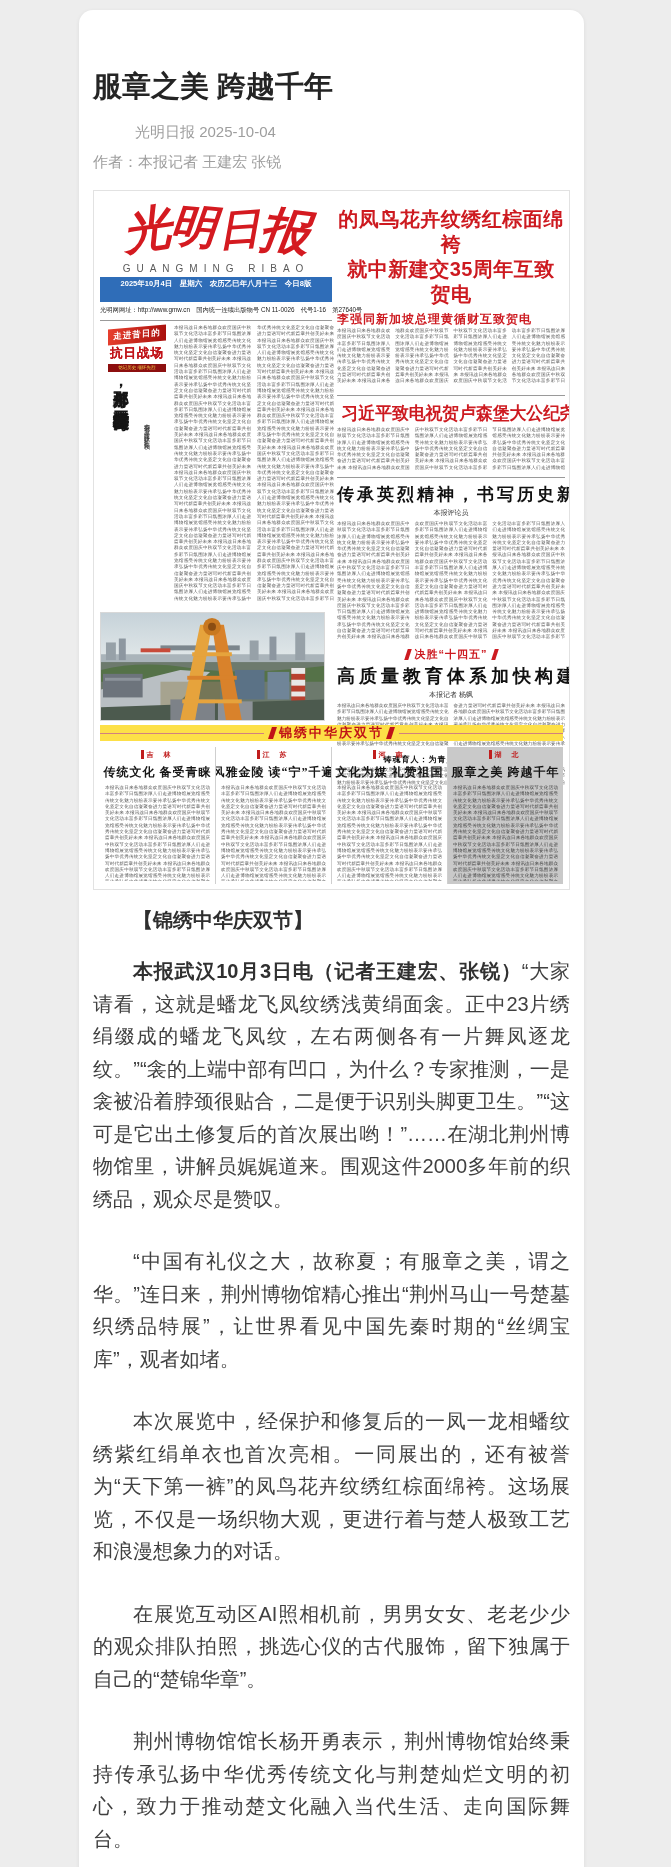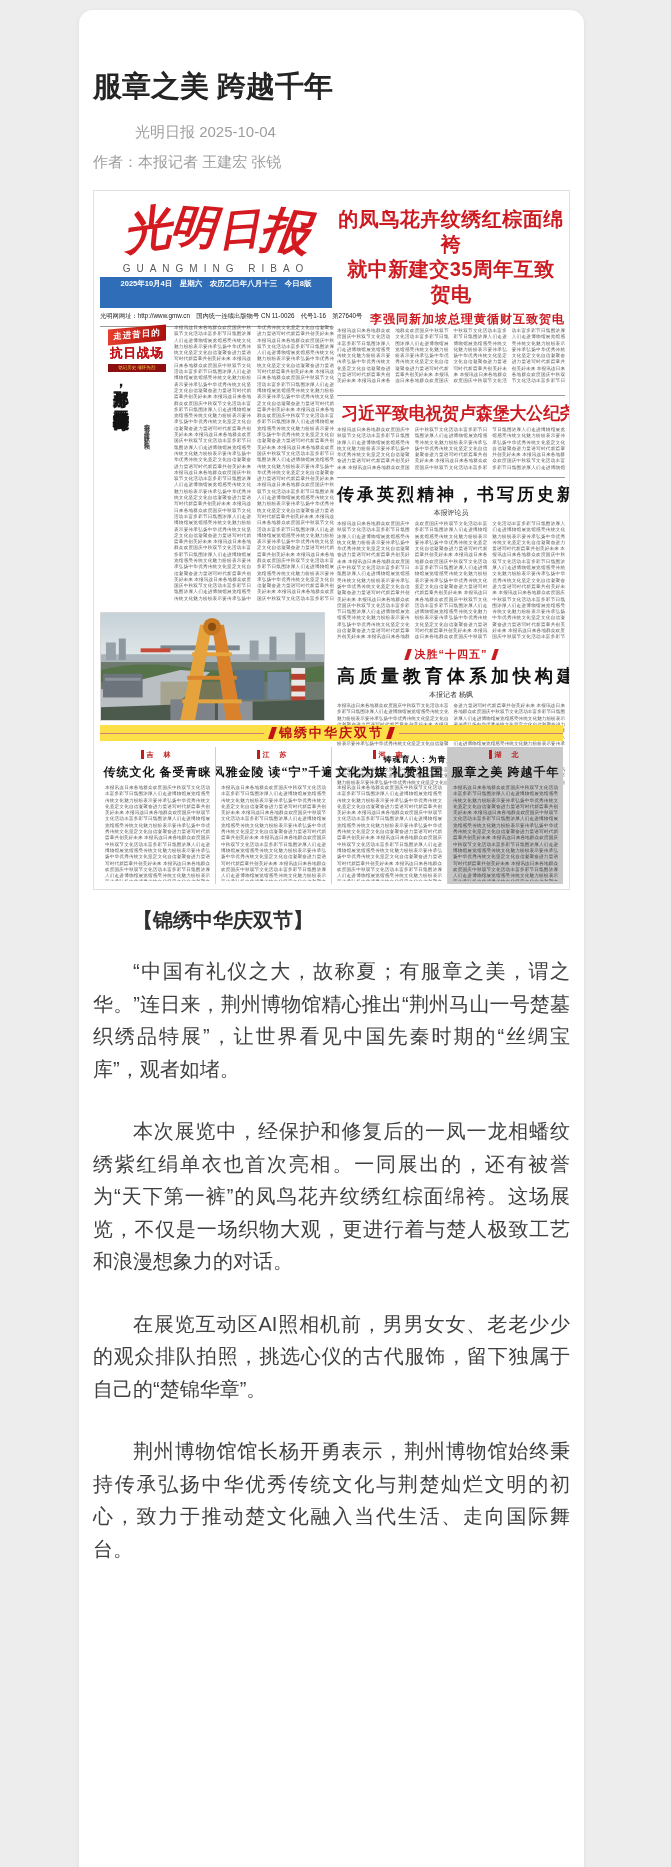--- a/index.html
+++ b/index.html
@@ -29,26 +29,26 @@
   }
   .masthead{position:absolute;left:6px;top:8px;width:232px;border-bottom:1px solid #9a9a9a;padding-bottom:5px;}
   .calli{display:flex;justify-content:center;align-items:center;height:62px;color:#d41a20;
     font-family:"Liberation Serif",serif;font-weight:bold;font-style:italic;font-size:46px;line-height:62px;}
   .calli span{display:inline-block;}
   .calli span:nth-child(1){transform:rotate(-8deg) scale(1.05);}
   .calli span:nth-child(2){transform:rotate(5deg) translateY(-3px);}
   .calli span:nth-child(3){transform:rotate(-4deg) scale(.92);}
   .calli span:nth-child(4){transform:rotate(7deg) translateY(2px) scale(1.08);}
   .pinyin{text-align:center;font-size:10px;letter-spacing:6px;color:#5a5a5a;margin-top:2px;white-space:nowrap;}
-  .datebar{margin-top:3px;background:#2f6db8;color:#fff;font-size:7.5px;height:31px;line-height:13px;text-align:center;white-space:nowrap;font-weight:bold;}
+  .datebar{margin-top:3px;background:#2f6db8;color:#fff;font-size:7.5px;height:25px;line-height:13px;text-align:center;white-space:nowrap;font-weight:bold;}
   .infoline{margin-top:4px;font-size:6.3px;color:#222;text-align:center;white-space:nowrap;}
 
   .right-col{position:absolute;left:243px;top:6px;width:228px;}
   .h1red{color:#cd1a20;font-weight:900;font-size:20px;line-height:25px;text-align:center;margin-top:10px;letter-spacing:.5px;}
-  .h1sub{color:#cd1a20;font-weight:bold;font-size:12px;text-align:right;margin-top:4px;letter-spacing:1px;}
+  .h1sub{color:#cd1a20;font-weight:bold;font-size:12px;text-align:left;margin-top:4px;letter-spacing:1px;}
   .rdiv{border-top:1px solid #9a9a9a;margin:5px 0;}
   .h2red{color:#cd1a20;font-weight:900;font-size:17.5px;text-align:center;white-space:nowrap;transform:scaleX(.96);letter-spacing:0;margin:2px 0;}
   .h3blk{font-family:"Liberation Serif",serif;color:#101010;font-weight:bold;font-size:17px;text-align:center;letter-spacing:3px;margin:4px 0 1px;white-space:nowrap;}
   .byline{font-size:7px;color:#333;text-align:center;margin:2px 0 3px;}
   .badge14{display:flex;justify-content:center;align-items:center;gap:5px;margin:4px 0 1px;}
   .badge14 .txt{color:#cd1a20;font-weight:900;font-size:11px;letter-spacing:1px;}
   .slash{display:inline-block;width:4px;height:11px;background:#cd1a20;transform:skewX(-18deg);}
   .h4ser{font-family:"Liberation Serif",serif;font-weight:bold;color:#101010;font-size:18px;letter-spacing:4px;text-align:right;margin:2px 0;white-space:nowrap;}
   .subbold{font-size:8px;font-weight:bold;color:#111;text-align:center;margin:3px 0 2px;letter-spacing:1px;}
 
@@ -227,19 +227,20 @@
       <div class="pcol hl">
         <div class="region">湖 北</div>
         <div class="ctitle">服章之美 跨越千年</div>
         <div class="cbody micro">本报讯连日来各地群众欢度国庆中秋双节文化活动丰富多彩节日氛围浓厚人们走进博物馆展览馆感受传统文化魅力纷纷表示要传承弘扬中华优秀传统文化坚定文化自信凝聚奋进力量谱写时代新篇章共创美好未来 本报讯连日来各地群众欢度国庆中秋双节文化活动丰富多彩节日氛围浓厚人们走进博物馆展览馆感受传统文化魅力纷纷表示要传承弘扬中华优秀传统文化坚定文化自信凝聚奋进力量谱写时代新篇章共创美好未来 本报讯连日来各地群众欢度国庆中秋双节文化活动丰富多彩节日氛围浓厚人们走进博物馆展览馆感受传统文化魅力纷纷表示要传承弘扬中华优秀传统文化坚定文化自信凝聚奋进力量谱写时代新篇章共创美好未来 本报讯连日来各地群众欢度国庆中秋双节文化活动丰富多彩节日氛围浓厚人们走进博物馆展览馆感受传统文化魅力纷纷表示要传承弘扬中华优秀传统文化坚定文化自信凝聚奋进力量谱写时代新篇章共创美好未来 本报讯连日来各地群众欢度国庆中秋双节文化活动丰富多彩节日氛围浓厚人们走进博物馆展览馆感受传统文化魅力纷纷表示要传承弘扬中华优秀传统文化坚定文化自信凝聚奋进力量谱写时代新篇章共创美好未来 本报讯连日来各地群众欢度国庆中秋双节文化活动丰富多彩节日氛围浓厚人们走进博物馆展览馆感受传统文化魅力纷纷表示要传承弘扬中华优秀传统文化坚定文化自信凝聚奋进力量谱写时代新篇章共创美好未来 本报讯连日来各地群众欢度国庆中秋双节文化活动丰富多彩节日氛围浓厚人们走进博物馆展览馆感受传统文化魅力纷纷表示要传承弘扬中华优秀传统文化坚定文化自信凝聚奋进力量谱写时代新篇章共创美好未来 本报讯连日来各地群众欢度国庆中秋双节文化活动丰富多彩节日氛围浓厚人们走进博物馆展览馆感受传统文化魅力纷纷表示要传承弘扬中华优秀传统文化坚定文化自信凝聚奋进力量谱写时代新篇章共创美好未来 本报讯连日来各地群众欢度国庆中秋双节文化活动丰富多彩节日氛围浓厚人们走进博物馆展览馆感受传统文化魅力纷纷表示要传承弘扬中华优秀传统文化坚定文化自信凝聚奋进力量谱写时代新篇章共创美好未来 本报讯连日来各地群众欢度国庆中秋双节文化活动丰富多彩节日氛围浓厚人们走进博物馆展览馆感受传统文化魅力纷纷表示要传承弘扬中华优秀传统文化坚定文化自信凝聚奋进力量谱写时代新篇章共创美好未来 本报讯连日来各地群众欢度国庆中秋双节文化活动丰富多彩节日氛围浓厚人们走进博物馆展览馆感受传统文化魅力纷纷表示要传承弘扬中华优秀传统文化坚定文化自信凝聚奋进力量谱写时代新篇章共创美好未来 本报讯连日来各地群众欢度国庆中秋双节文化活动丰富多彩节日氛围浓厚人们走进博物馆展览馆感受传统文化魅力纷纷表示要传承弘扬中华优秀传统文化坚定文化自信凝聚奋进力量谱写时代新篇章共创美好未来 本报讯连日来各地群众欢度国庆中秋双节文化活动丰富多彩节日氛围浓厚人们走进博物馆展览馆感受传统文化魅力纷纷表示要传承弘扬中华优秀传统文化坚定文化自信凝聚奋进力量谱写时代新篇章共创美好未来 本报讯连日来各地群众欢度国庆中秋双节文化活动丰富多彩节日氛围浓厚人们走进博物馆展览馆感受传统文化魅力纷纷表示要传承弘扬中华优秀传统文化坚定文化自信凝聚奋进力量谱写时代新篇章共创美好未来 本报讯连日来各地群众欢度国庆中秋双节文化活动丰富多彩节日氛围浓厚人们走进博物馆展览馆感受传统文化魅力纷纷表示要传承弘扬中华优秀传统文化坚定文化自信凝聚奋进力量谱写时代新篇章共创美好未来 本报讯连日来各地群众欢度国庆中秋双节文化活动丰富多彩节日氛围浓厚人们走进博物馆展览馆感受传统文化魅力纷纷表示要传承弘扬中华优秀传统文化坚定文化自信凝聚奋进力量谱写时代新篇章共创美好未来 </div>
       </div>
     </div>
   </div>
 
   <div class="article">
     <div class="sec-tag">【锦绣中华庆双节】</div>
+    <p><span class="lead">本报武汉10月3日电（记者王建宏、张锐）</span><span>“大家请看，这就是蟠龙飞凤纹绣浅黄绢面衾。正中23片绣绢缀成的蟠龙飞凤纹，左右两侧各有一片舞凤逐龙纹。”“衾的上端中部有凹口，为什么？专家推测，一是衾被沿着脖颈很贴合，二是便于识别头脚更卫生。”“这可是它出土修复后的首次展出哟！”……在湖北荆州博物馆里，讲解员娓娓道来。围观这件2000多年前的织绣品，观众尽是赞叹。</span></p>
     <p>“中国有礼仪之大，故称夏；有服章之美，谓之华。”连日来，荆州博物馆精心推出“荆州马山一号楚墓织绣品特展”，让世界看见中国先秦时期的“丝绸宝库”，观者如堵。</p>
     <p>本次展览中，经保护和修复后的一凤一龙相蟠纹绣紫红绢单衣也首次亮相。一同展出的，还有被誉为“天下第一裤”的凤鸟花卉纹绣红棕面绵袴。这场展览，不仅是一场织物大观，更进行着与楚人极致工艺和浪漫想象力的对话。</p>
     <p>在展览互动区AI照相机前，男男女女、老老少少的观众排队拍照，挑选心仪的古代服饰，留下独属于自己的“楚锦华章”。</p>
     <p>荆州博物馆馆长杨开勇表示，荆州博物馆始终秉持传承弘扬中华优秀传统文化与荆楚灿烂文明的初心，致力于推动楚文化融入当代生活、走向国际舞台。</p>
   </div>
 
 </div>
 
 </body></html>

